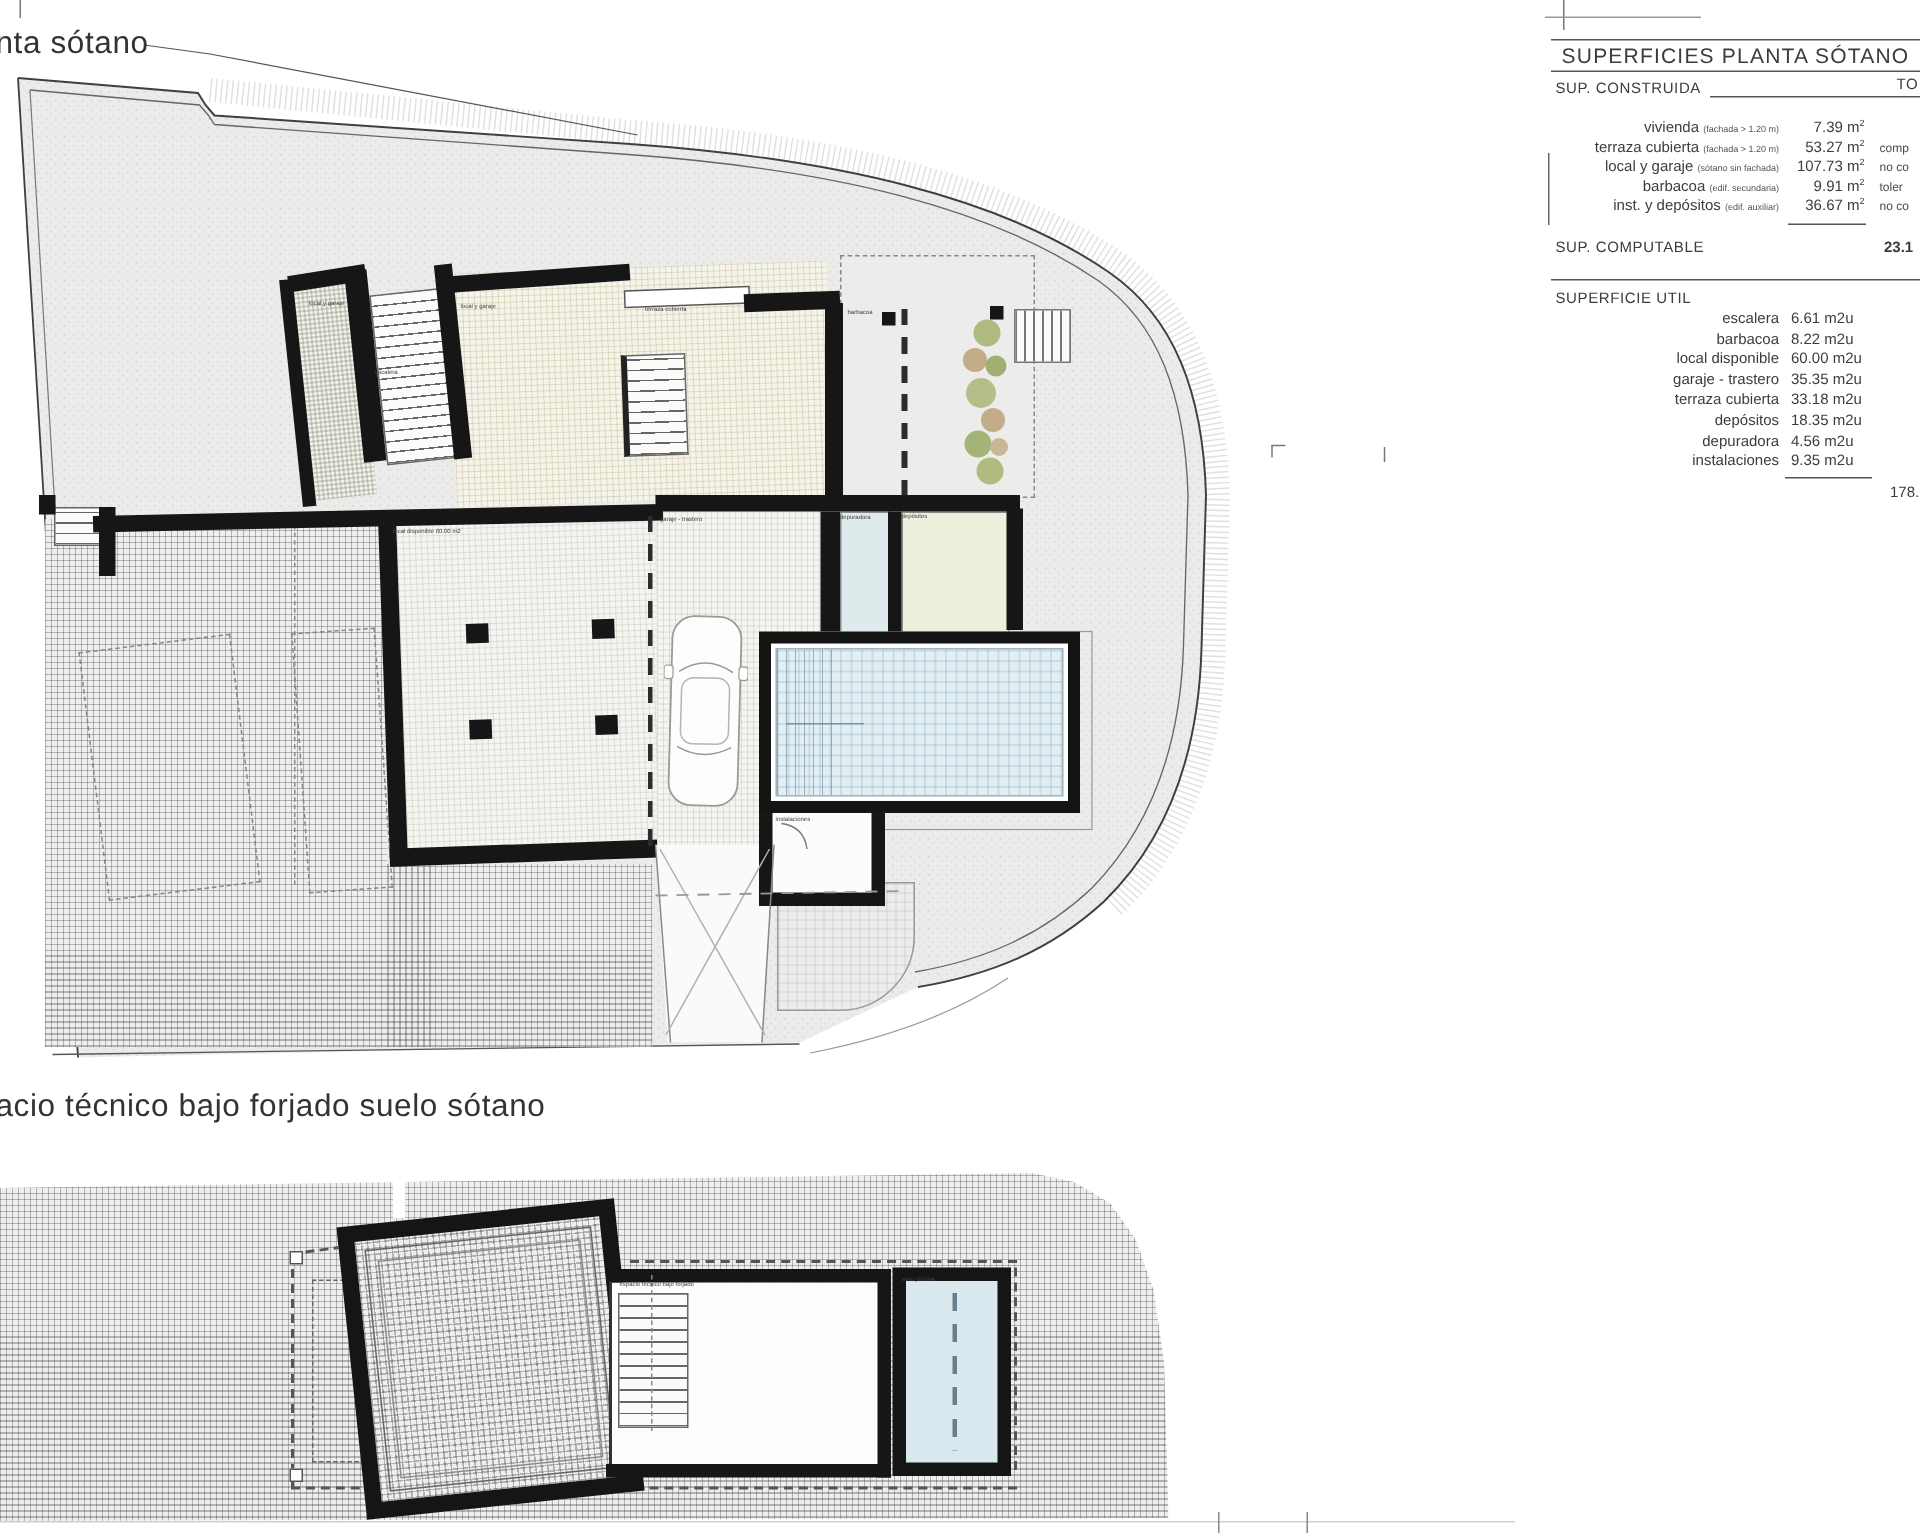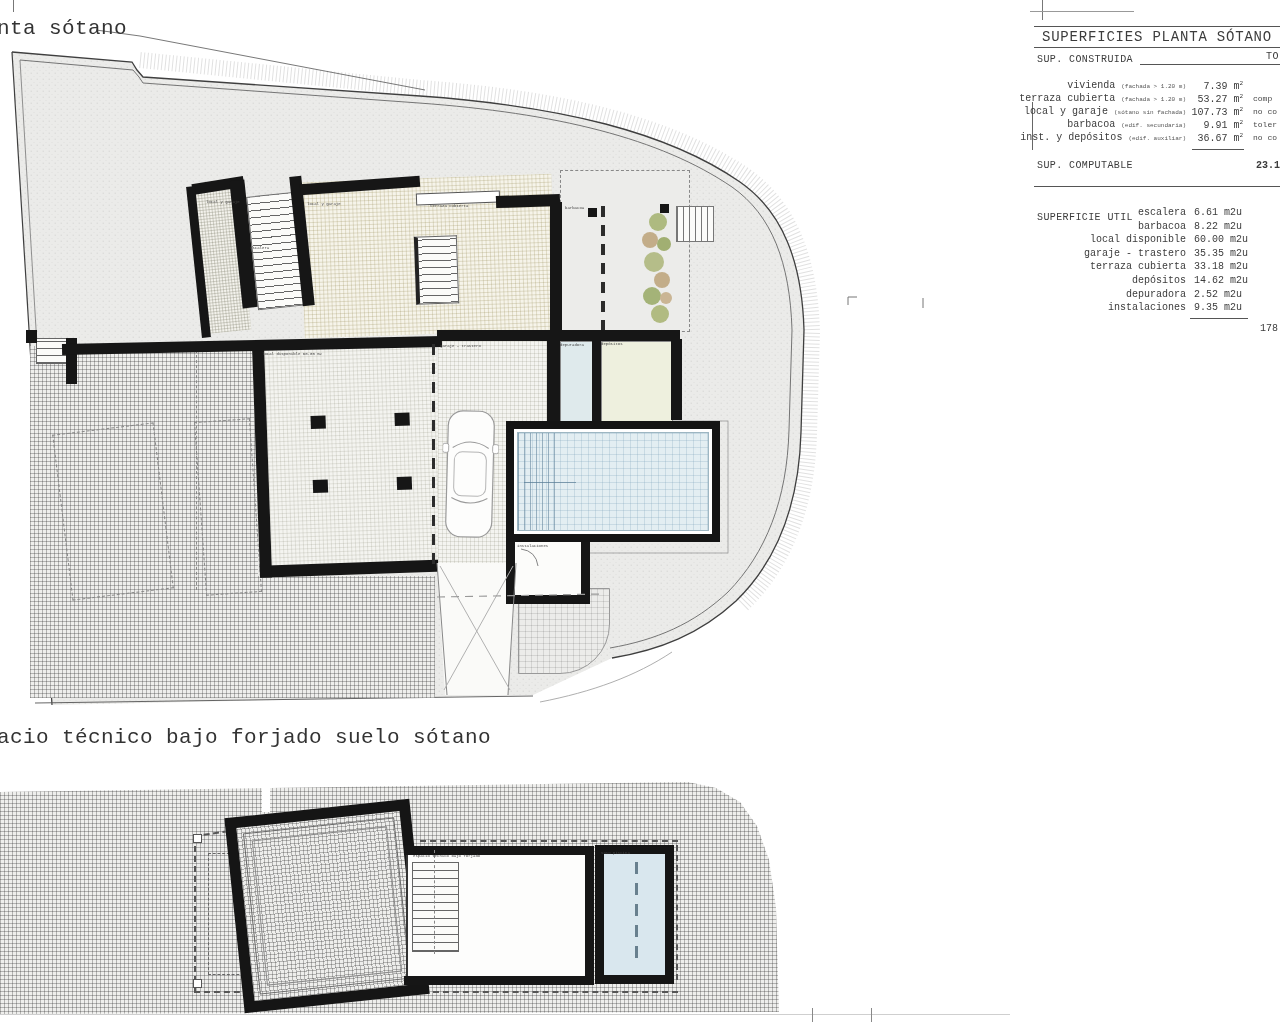--- a/index.html
+++ b/index.html
@@ -1,17 +1,17 @@
 <!DOCTYPE html>
 <html><head>
 <meta charset="utf-8">
 <style>
   html,body{margin:0;padding:0;background:#fff;}
   #stage{position:relative;width:1280px;height:1024px;overflow:hidden;background:#fff;
-         font-family:Liberation Mono, monospace;color:#303030;}
+         font-family:Liberation Sans, sans-serif;color:#303030;}
   .abs{position:absolute;}
   
   .weave{background-color:#eeeeec;
     background-image:repeating-linear-gradient(0deg,rgba(40,40,40,.30) 0 1px,transparent 1px 4px),
                      repeating-linear-gradient(90deg,rgba(40,40,40,.30) 0 1px,transparent 1px 4px);}
   .grid-gray{background-color:#f4f4f0;
     background-image:linear-gradient(rgba(130,130,110,.18) 1px,transparent 1px),
                      linear-gradient(90deg,rgba(130,130,110,.18) 1px,transparent 1px);
     background-size:4px 4px;}
   .grid-beige{background-color:#f6f4ea;
@@ -250,21 +250,21 @@
           <span class="c-val">36.67 m<sup>2</sup></span>
           <span class="c-ann">no co</span>
         </div>
       </div>
     <div class="thinline" style="left:158px;top:149px;width:52px;"></div>
 
     <div class="sect" style="top:160px;">SUP. COMPUTABLE</div>
     <div class="abs" style="left:222px;top:160px;font-size:10px;font-weight:bold;white-space:nowrap;">23.1</div>
 
     <div class="rule" style="top:186px;"></div>
-    <div class="sect" style="top:212px;">SUPERFICIE UTIL</div>
+    <div class="sect" style="top:194px;">SUPERFICIE UTIL</div>
     <div id="util-rows" class="abs" style="left:0;top:207px;width:246px;">
         <div class="u-row">
           <span class="u-name">escalera</span>
           <span class="u-val">6.61 m2u</span>
         </div>
         <div class="u-row">
           <span class="u-name">barbacoa</span>
           <span class="u-val">8.22 m2u</span>
         </div>
         <div class="u-row">
@@ -274,25 +274,25 @@
         <div class="u-row">
           <span class="u-name">garaje - trastero</span>
           <span class="u-val">35.35 m2u</span>
         </div>
         <div class="u-row">
           <span class="u-name">terraza cubierta</span>
           <span class="u-val">33.18 m2u</span>
         </div>
         <div class="u-row">
           <span class="u-name">depósitos</span>
-          <span class="u-val">14.62 m2u</span>
+          <span class="u-val">18.35 m2u</span>
         </div>
         <div class="u-row">
           <span class="u-name">depuradora</span>
-          <span class="u-val">2.52 m2u</span>
+          <span class="u-val">4.56 m2u</span>
         </div>
         <div class="u-row">
           <span class="u-name">instalaciones</span>
           <span class="u-val">9.35 m2u</span>
         </div>
       </div>
     <div class="thinline" style="left:156px;top:318px;width:58px;"></div>
     <div class="abs" style="left:226px;top:323px;font-size:10px;white-space:nowrap;">178.5</div>
   </div>
 

